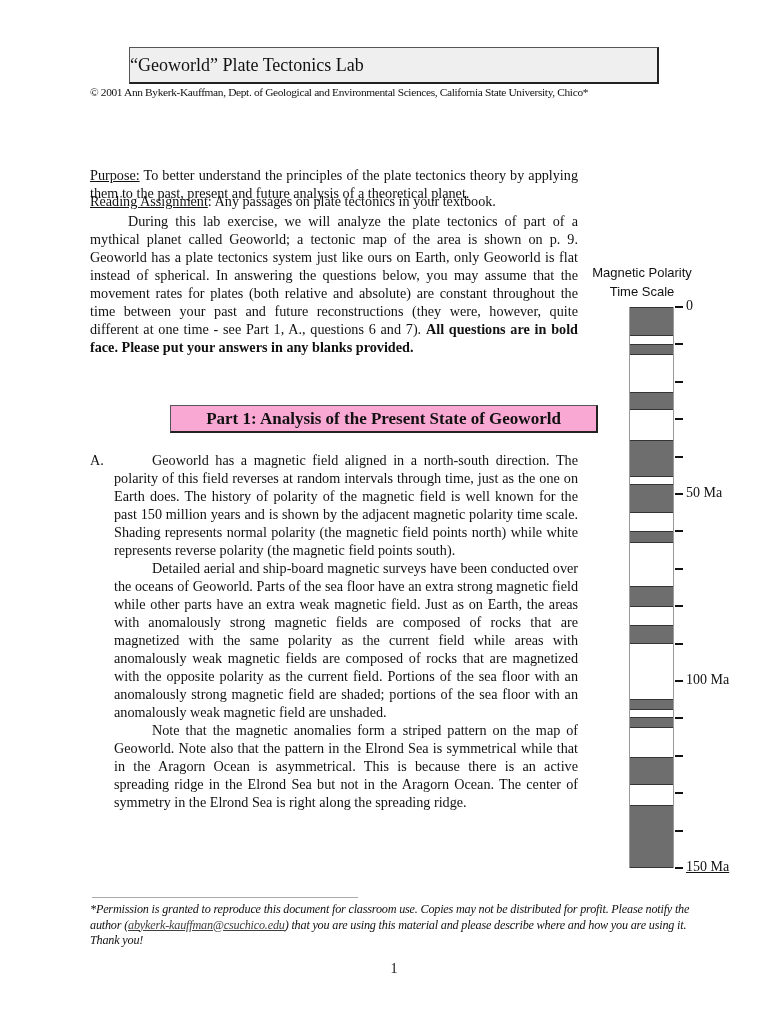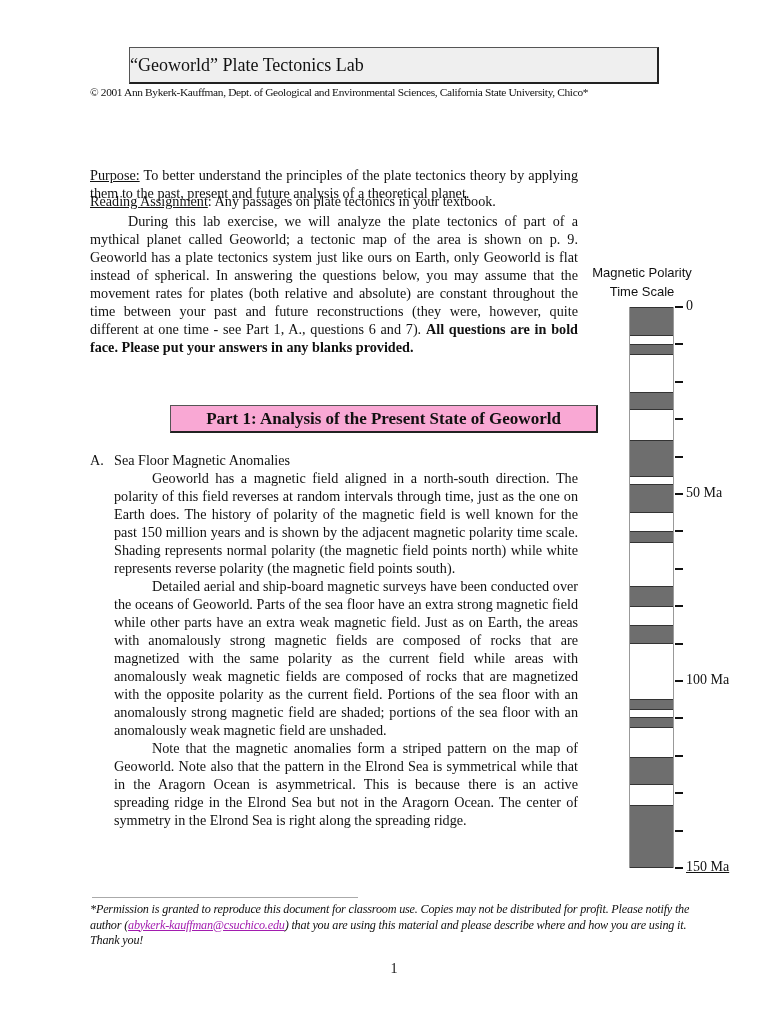--- a/index.html
+++ b/index.html
@@ -22,21 +22,21 @@
   .secA .body { margin-left:24px; text-align:justify; }
   .secA .body p { margin:0; }
   .scale-title { left:582px; top:263px; width:120px; text-align:center; font-family:"Liberation Sans", sans-serif;
                  font-size:13px; line-height:19px; }
   .column { left:629px; top:307px; width:43px; height:561px; border-left:1px solid #999; border-right:1px solid #999; background:#fff; }
   .band { position:absolute; left:0; width:100%; background:#6e6e6e; border-top:1px solid #333; border-bottom:1px solid #333; box-sizing:border-box; }
   .tick { position:absolute; left:675px; width:8px; height:2px; background:#111; }
   .tick-label { position:absolute; left:686px; font-size:14px; line-height:14px; white-space:nowrap; }
   .fn-rule { left:92px; top:897px; width:266px; height:1px; background:#aaa; }
   .footnote { left:90px; top:902px; width:600px; font-size:12.2px; line-height:15.5px; font-style:italic; letter-spacing:-0.2px; }
-  .footnote a { color:#a21caf; text-decoration:underline; }
+  .footnote a { color:#404040; text-decoration:underline; }
   .page-num { left:384px; top:961px; width:20px; text-align:center; font-size:14px; }
 </style>
 </head>
 <body>
 
 <div class="abs title-box">
   <span>“Geoworld” Plate Tectonics Lab</span>
 </div>
 <div class="abs copyright">© 2001 Ann Bykerk-Kauffman, Dept. of Geological and Environmental Sciences, California State University, Chico*</div>
 
@@ -52,21 +52,20 @@
   <p class="indent"><span>During this lab exercise, we will analyze the plate tectonics of part of a mythical planet called Geoworld; a tectonic map of the area is shown on p. 9. Geoworld has a plate tectonics system just like ours on Earth, only Geoworld is flat instead of spherical.  In answering the questions below, you may assume that the movement rates for plates (both relative and absolute) are constant throughout the time between your past and future reconstructions (they were, however, quite different at one time - see Part 1, A., questions 6 and 7).  </span><b>All questions are in bold face.  Please put your answers in any blanks provided.</b></p>
 </div>
 
 <div class="abs part-box">
   <span>Part 1:  Analysis of the Present State of Geoworld</span>
 </div>
 
 <div class="abs secA">
   <span class="label">A.</span>
   <div class="body">
-    <p>Sea Floor Magnetic Anomalies</p>
     <p class="indent">Geoworld has a magnetic field aligned in a north-south direction.  The polarity of this field reverses at random intervals through time, just as the one on Earth does.  The history of polarity of the magnetic field is well known for the past 150 million years and is shown by the adjacent magnetic polarity time scale. Shading represents normal polarity (the magnetic field points north) while white represents reverse polarity (the magnetic field points south).</p>
     <p class="indent">Detailed aerial and ship-board magnetic surveys have been conducted over the oceans of Geoworld.  Parts of the sea floor have an extra strong magnetic field while other parts have an extra weak magnetic field.  Just as on Earth, the areas with anomalously strong magnetic fields are composed of rocks that are magnetized with the same polarity as the current field while areas with anomalously weak magnetic fields are composed of rocks that are magnetized with the opposite polarity as the current field.  Portions of the sea floor with an anomalously strong magnetic field are shaded; portions of the sea floor with an anomalously weak magnetic field are unshaded.</p>
     <p class="indent">Note that the magnetic anomalies form a striped pattern on the map of Geoworld.  Note also that the pattern in the Elrond Sea is symmetrical while that in the Aragorn Ocean is asymmetrical.  This is because there is an active spreading ridge in the Elrond Sea but not in the Aragorn Ocean.  The center of symmetry in the Elrond Sea is right along the spreading ridge.</p>
   </div>
 </div>
 
 <div class="abs scale-title">
   <div>Magnetic Polarity</div>
   <div>Time Scale</div>
 </div>

